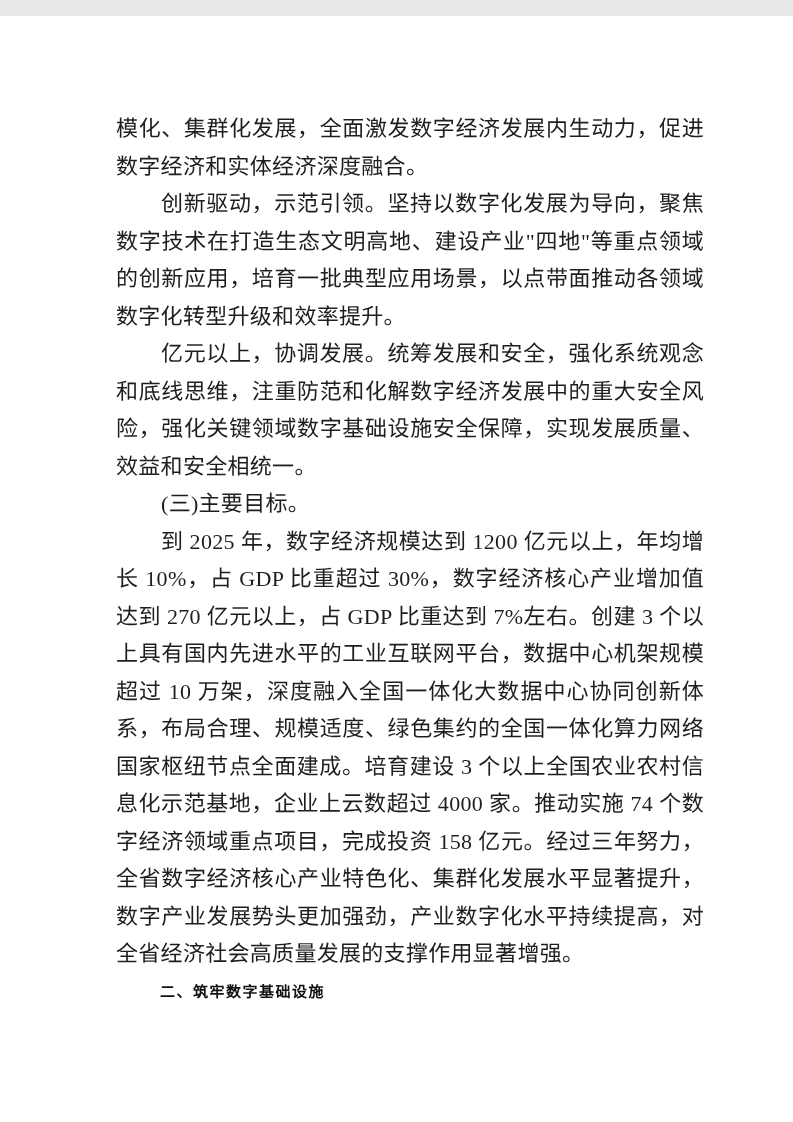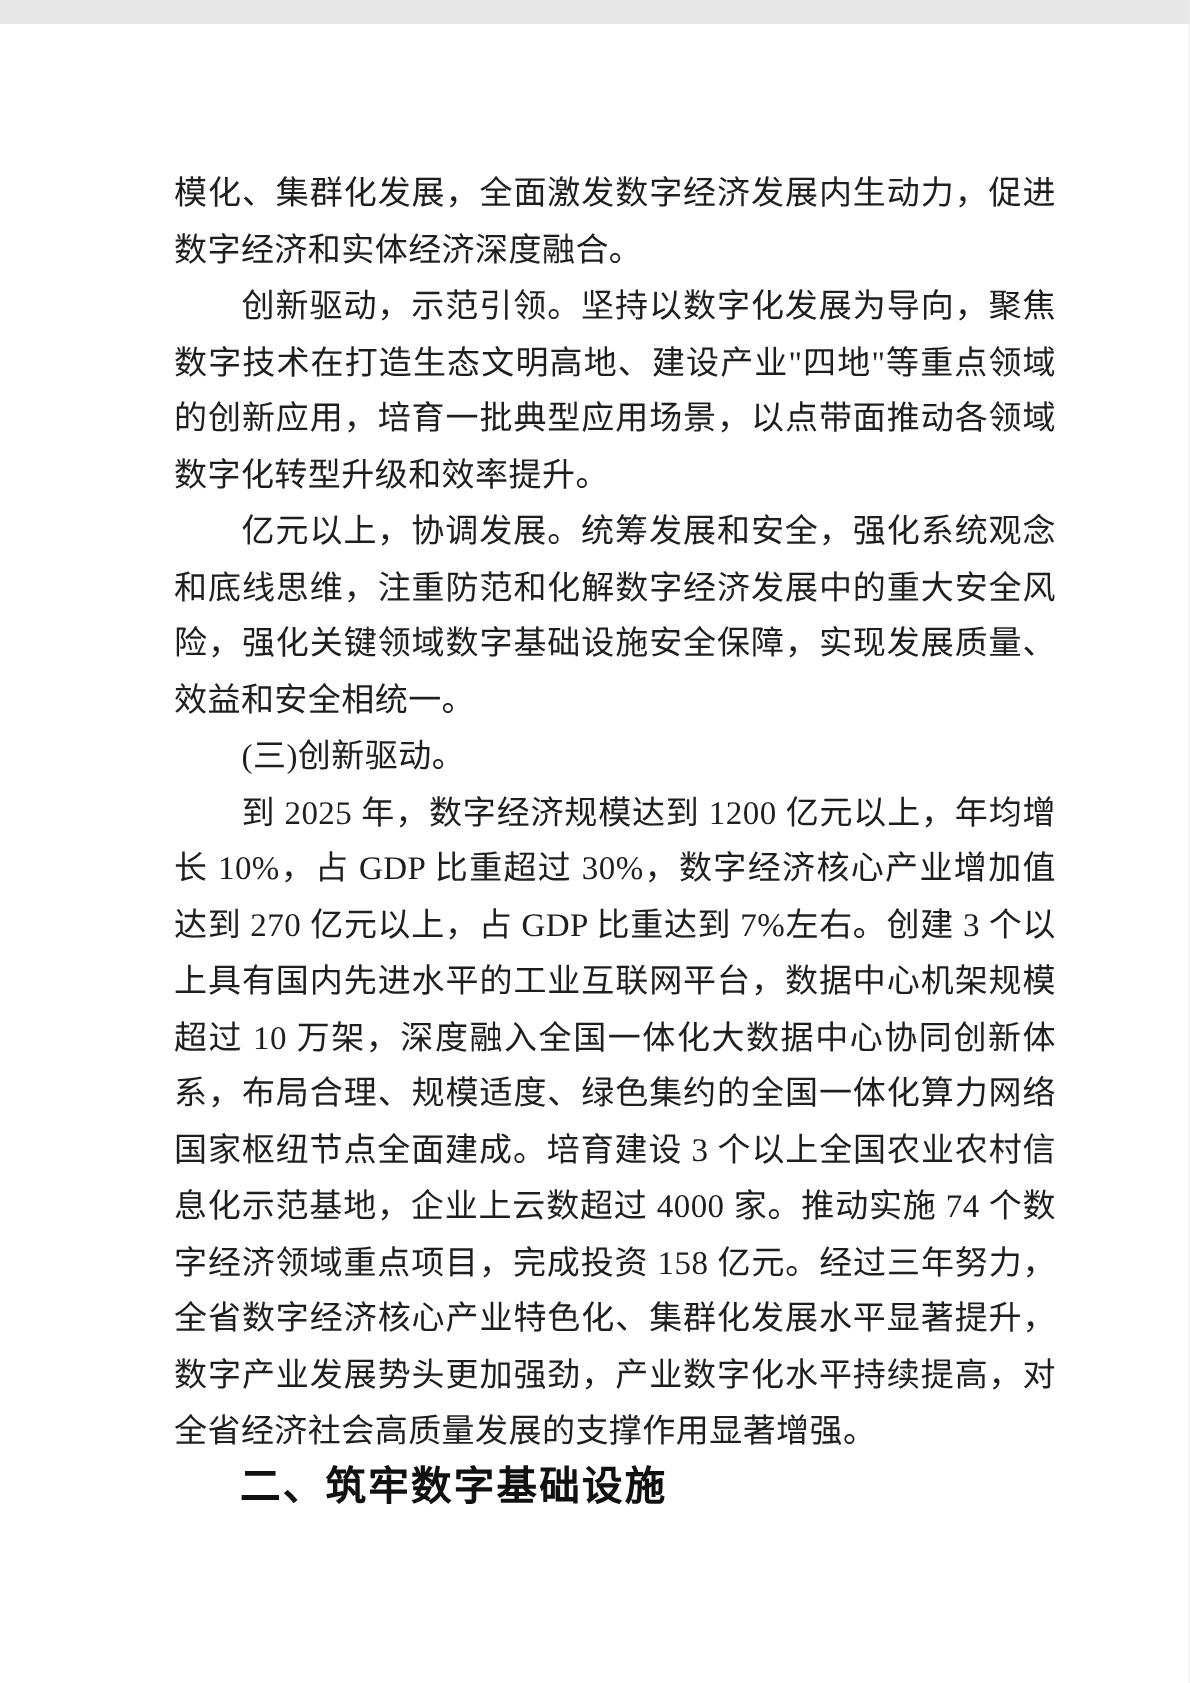--- a/index.html
+++ b/index.html
@@ -33,38 +33,38 @@
   }
   .indent {
     text-indent: 45px;
   }
   .subheading {
     
   }
   .section-heading {
     font-family: "Liberation Sans", "DejaVu Sans", sans-serif;
     font-weight: 700;
-    font-size: 27px;
+    font-size: 15px;
     letter-spacing: 1.5px;
     color: #111111;
     text-indent: 44px;
   }
 </style>
 </head>
 <body>
 
 <div class="page">
   <div class="content">
 
     <p class="para">模化、集群化发展，全面激发数字经济发展内生动力，促进数字经济和实体经济深度融合。</p>
 
     <p class="para indent">创新驱动，示范引领。坚持以数字化发展为导向，聚焦数字技术在打造生态文明高地、建设产业"四地"等重点领域的创新应用，培育一批典型应用场景，以点带面推动各领域数字化转型升级和效率提升。</p>
 
     <p class="para indent">亿元以上，协调发展。统筹发展和安全，强化系统观念和底线思维，注重防范和化解数字经济发展中的重大安全风险，强化关键领域数字基础设施安全保障，实现发展质量、效益和安全相统一。</p>
 
-    <p class="para indent subheading">(三)创新驱动。</p>
+    <p class="para indent subheading">(三)主要目标。</p>
 
     <p class="para indent">到 2025 年，数字经济规模达到 1200 亿元以上，年均增长 10%，占 GDP 比重超过 30%，数字经济核心产业增加值达到 270 亿元以上，占 GDP 比重达到 7%左右。创建 3 个以上具有国内先进水平的工业互联网平台，数据中心机架规模超过 10 万架，深度融入全国一体化大数据中心协同创新体系，布局合理、规模适度、绿色集约的全国一体化算力网络国家枢纽节点全面建成。培育建设 3 个以上全国农业农村信息化示范基地，企业上云数超过 4000 家。推动实施 74 个数字经济领域重点项目，完成投资 158 亿元。经过三年努力，全省数字经济核心产业特色化、集群化发展水平显著提升，数字产业发展势头更加强劲，产业数字化水平持续提高，对全省经济社会高质量发展的支撑作用显著增强。</p>
 
     <p class="para section-heading">二、筑牢数字基础设施</p>
 
   </div>
 </div>
 
 </body></html>

